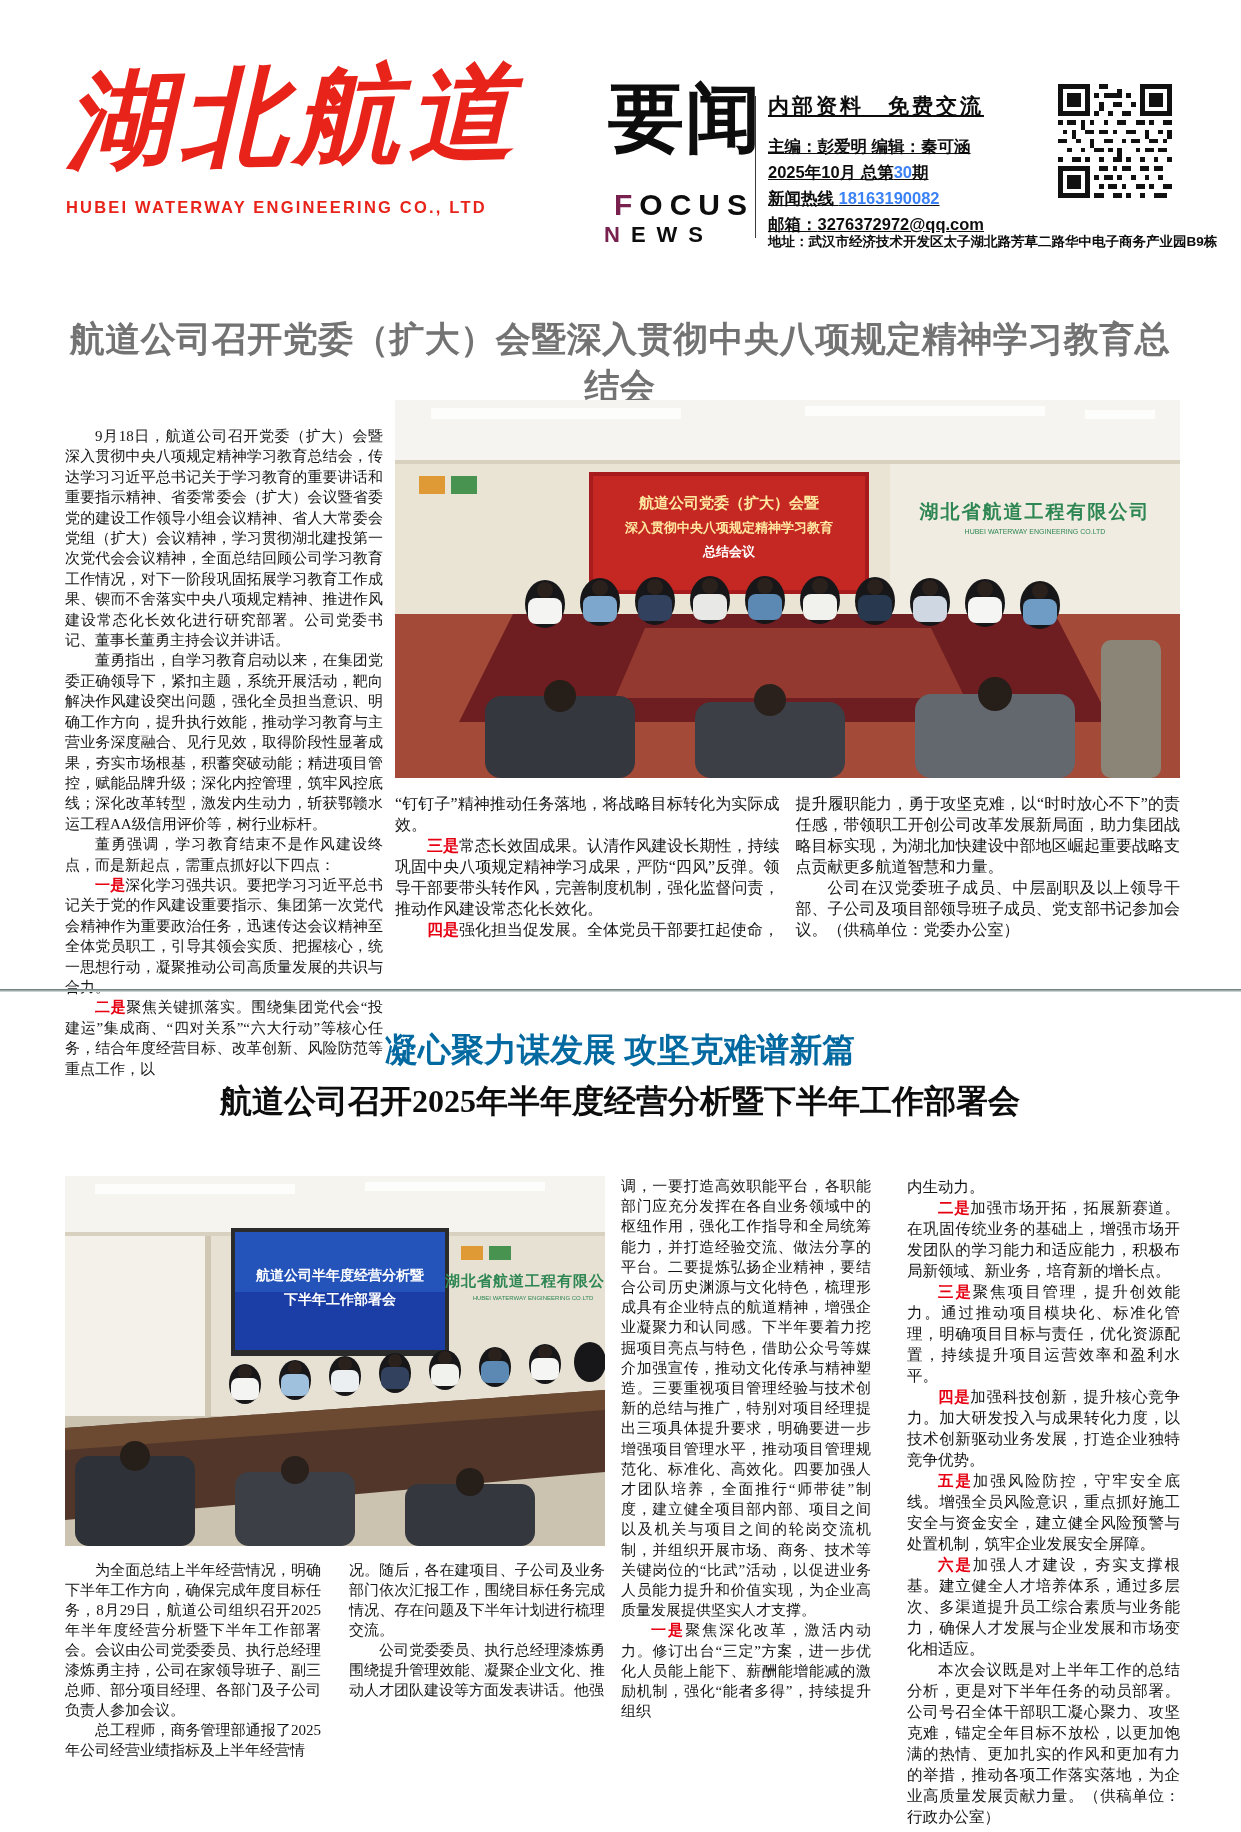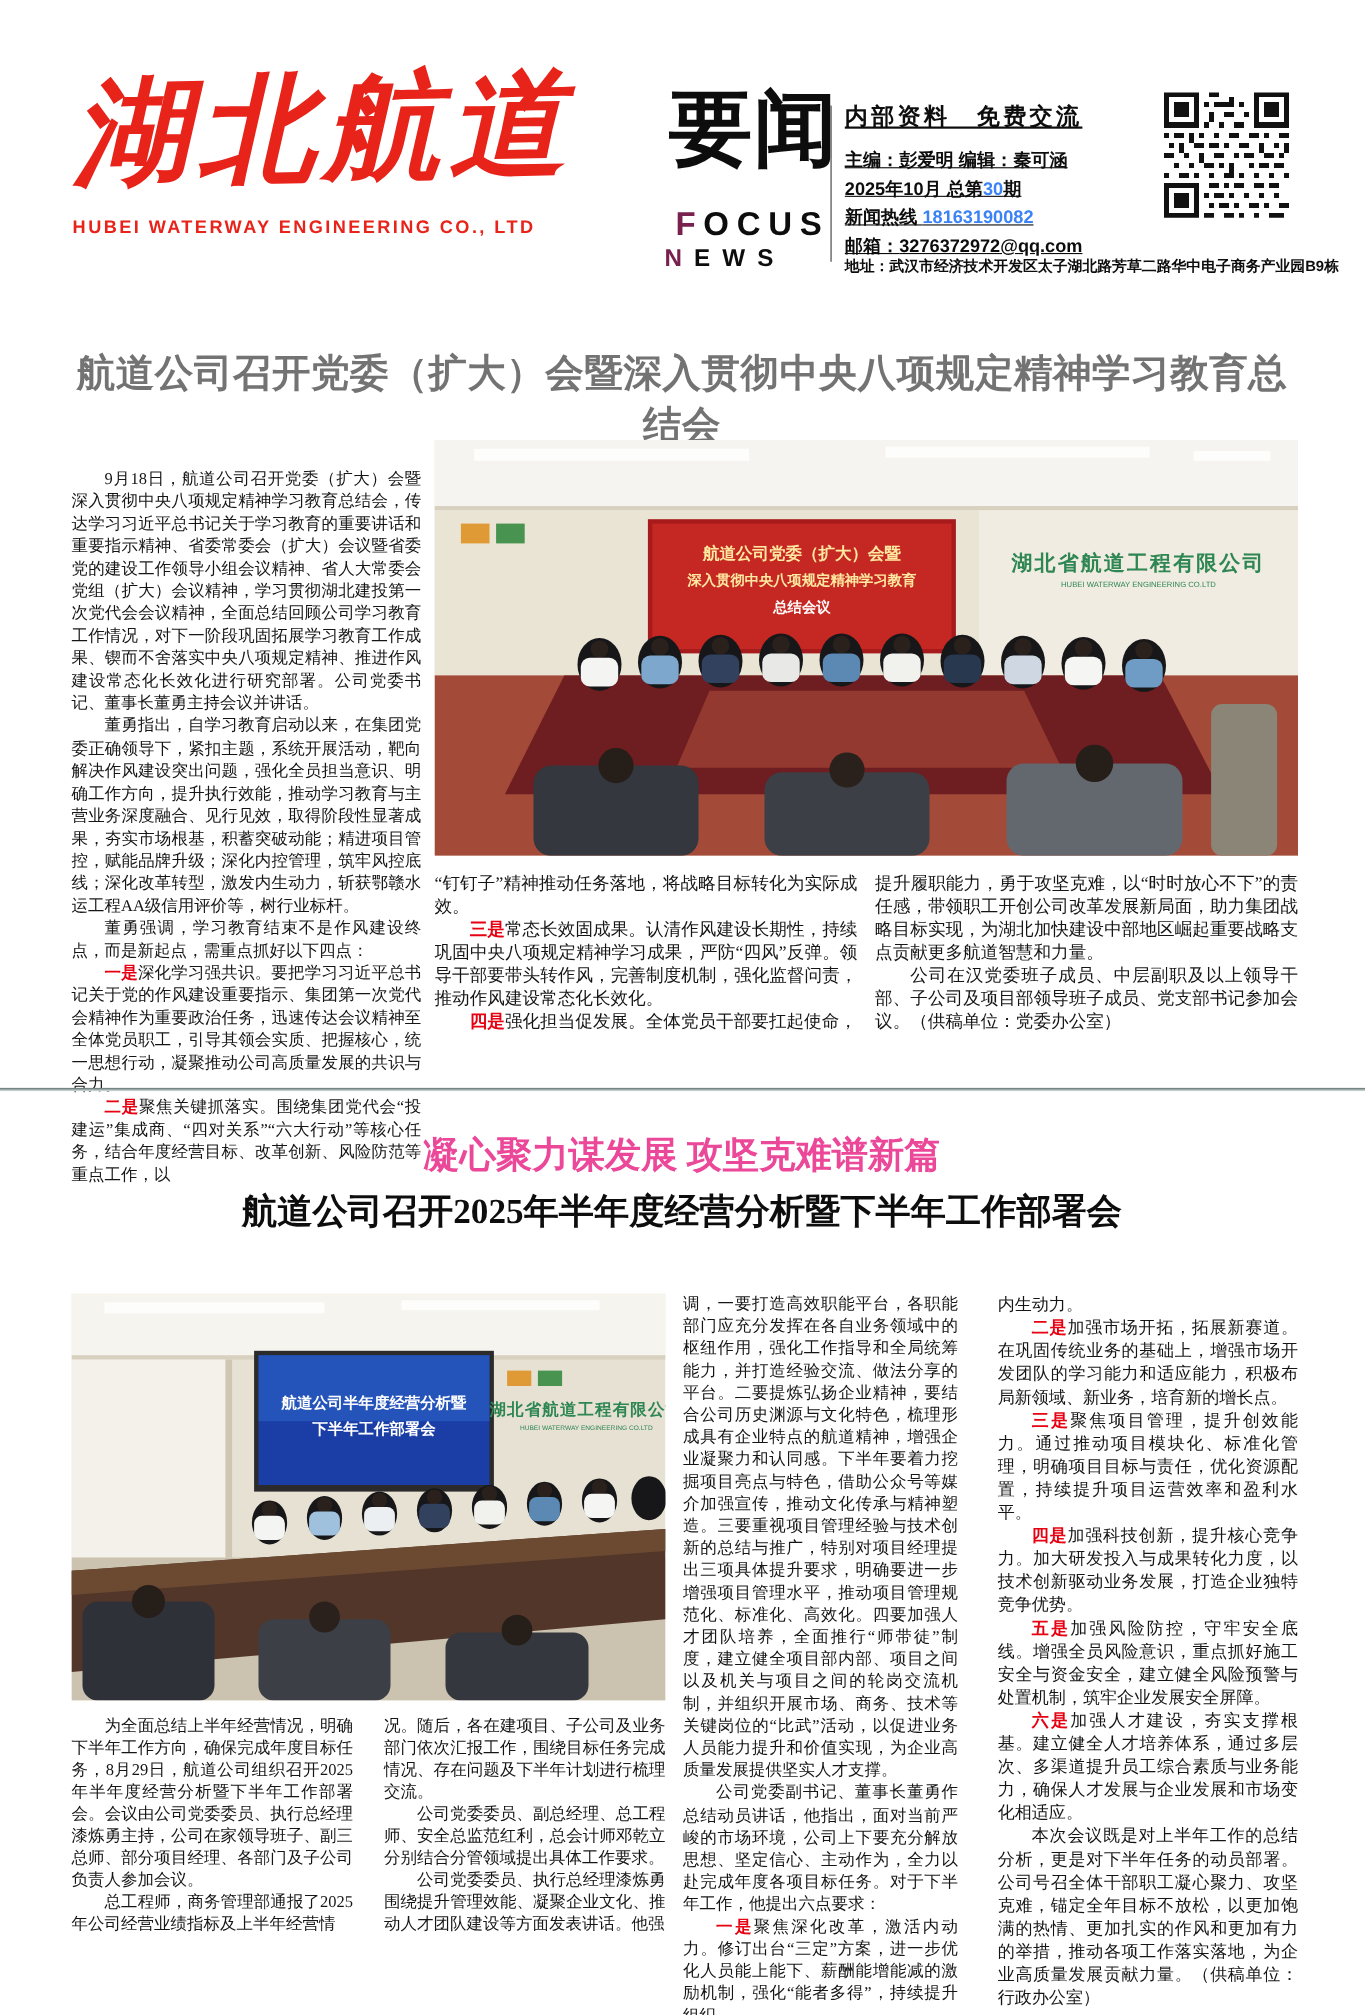--- a/index.html
+++ b/index.html
@@ -29,21 +29,21 @@
   .addr{position:absolute;left:768px;top:233px;font-family:"Liberation Sans","DejaVu Sans",sans-serif;
      font-weight:700;font-size:13.5px;white-space:nowrap;color:#0d0d0d;}
   .qr{position:absolute;left:1058px;top:84px;width:114px;height:114px;}
 
   
   .h1{position:absolute;left:60px;top:316px;width:1120px;text-align:center;
       font-size:35px;font-weight:900;color:#737373;letter-spacing:0.5px;}
   .rule{position:absolute;left:0;top:989px;width:1241px;height:3px;
       background:linear-gradient(to bottom,#5c6e6c,#dfe8e6);}
   .h2red{position:absolute;left:60px;top:1028px;width:1120px;text-align:center;
-      font-size:33px;font-weight:900;color:#ec4899;}
+      font-size:33px;font-weight:900;color:#0369a1;}
   .h2black{position:absolute;left:60px;top:1080px;width:1120px;text-align:center;
       font-size:32px;font-weight:900;color:#0d0d0d;}
 
   
   .col p{margin:0;text-align:justify;text-indent:2em;}
   .col p.cont{text-indent:0;}
   .lead{color:#e60012;font-weight:700;}
 
   .a1{position:absolute;left:65px;top:400px;width:1115px;display:flex;}
   .a1-col1{width:318px;padding-top:26px;font-size:15px;line-height:20.4px;margin-right:12px;}
@@ -304,29 +304,27 @@
       </svg>
       <div class="a2-two">
         <div class="col">
 
         <p class="para"><span>为全面总结上半年经营情况，明确下半年工作方向，确保完成年度目标任务，8月29日，航道公司组织召开2025年半年度经营分析暨下半年工作部署会。会议由公司党委委员、执行总经理漆炼勇主持，公司在家领导班子、副三总师、部分项目经理、各部门及子公司负责人参加会议。</span></p>
             <p class="para"><span>总工程师，商务管理部通报了2025年公司经营业绩指标及上半年经营情</span></p>
           </div>
         <div class="col">
 
         <p class="para cont"><span>况。随后，各在建项目、子公司及业务部门依次汇报工作，围绕目标任务完成情况、存在问题及下半年计划进行梳理交流。</span></p>
-            <p class="para"><span>公司党委委员、副总经理、总工程师、安全总监范红利，总会计师邓乾立分别结合分管领域提出具体工作要求。</span></p>
             <p class="para"><span>公司党委委员、执行总经理漆炼勇围绕提升管理效能、凝聚企业文化、推动人才团队建设等方面发表讲话。他强</span></p>
           </div>
       </div>
     </div>
     <div class="a2-col3 col">
 
     <p class="para cont"><span>调，一要打造高效职能平台，各职能部门应充分发挥在各自业务领域中的枢纽作用，强化工作指导和全局统筹能力，并打造经验交流、做法分享的平台。二要提炼弘扬企业精神，要结合公司历史渊源与文化特色，梳理形成具有企业特点的航道精神，增强企业凝聚力和认同感。下半年要着力挖掘项目亮点与特色，借助公众号等媒介加强宣传，推动文化传承与精神塑造。三要重视项目管理经验与技术创新的总结与推广，特别对项目经理提出三项具体提升要求，明确要进一步增强项目管理水平，推动项目管理规范化、标准化、高效化。四要加强人才团队培养，全面推行“师带徒”制度，建立健全项目部内部、项目之间以及机关与项目之间的轮岗交流机制，并组织开展市场、商务、技术等关键岗位的“比武”活动，以促进业务人员能力提升和价值实现，为企业高质量发展提供坚实人才支撑。</span></p>
-        <p class="para"><span>公司党委副书记、董事长董勇作总结动员讲话，他指出，面对当前严峻的市场环境，公司上下要充分解放思想、坚定信心、主动作为，全力以赴完成年度各项目标任务。对于下半年工作，他提出六点要求：</span></p>
         <p class="para"><span class="lead">一是</span><span>聚焦深化改革，激活内动力。修订出台“三定”方案，进一步优化人员能上能下、薪酬能增能减的激励机制，强化“能者多得”，持续提升组织</span></p>
       </div>
     <div class="a2-col4 col">
 
     <p class="para cont"><span>内生动力。</span></p>
         <p class="para"><span class="lead">二是</span><span>加强市场开拓，拓展新赛道。在巩固传统业务的基础上，增强市场开发团队的学习能力和适应能力，积极布局新领域、新业务，培育新的增长点。</span></p>
         <p class="para"><span class="lead">三是</span><span>聚焦项目管理，提升创效能力。通过推动项目模块化、标准化管理，明确项目目标与责任，优化资源配置，持续提升项目运营效率和盈利水平。</span></p>
         <p class="para"><span class="lead">四是</span><span>加强科技创新，提升核心竞争力。加大研发投入与成果转化力度，以技术创新驱动业务发展，打造企业独特竞争优势。</span></p>
         <p class="para"><span class="lead">五是</span><span>加强风险防控，守牢安全底线。增强全员风险意识，重点抓好施工安全与资金安全，建立健全风险预警与处置机制，筑牢企业发展安全屏障。</span></p>
         <p class="para"><span class="lead">六是</span><span>加强人才建设，夯实支撑根基。建立健全人才培养体系，通过多层次、多渠道提升员工综合素质与业务能力，确保人才发展与企业发展和市场变化相适应。</span></p>

